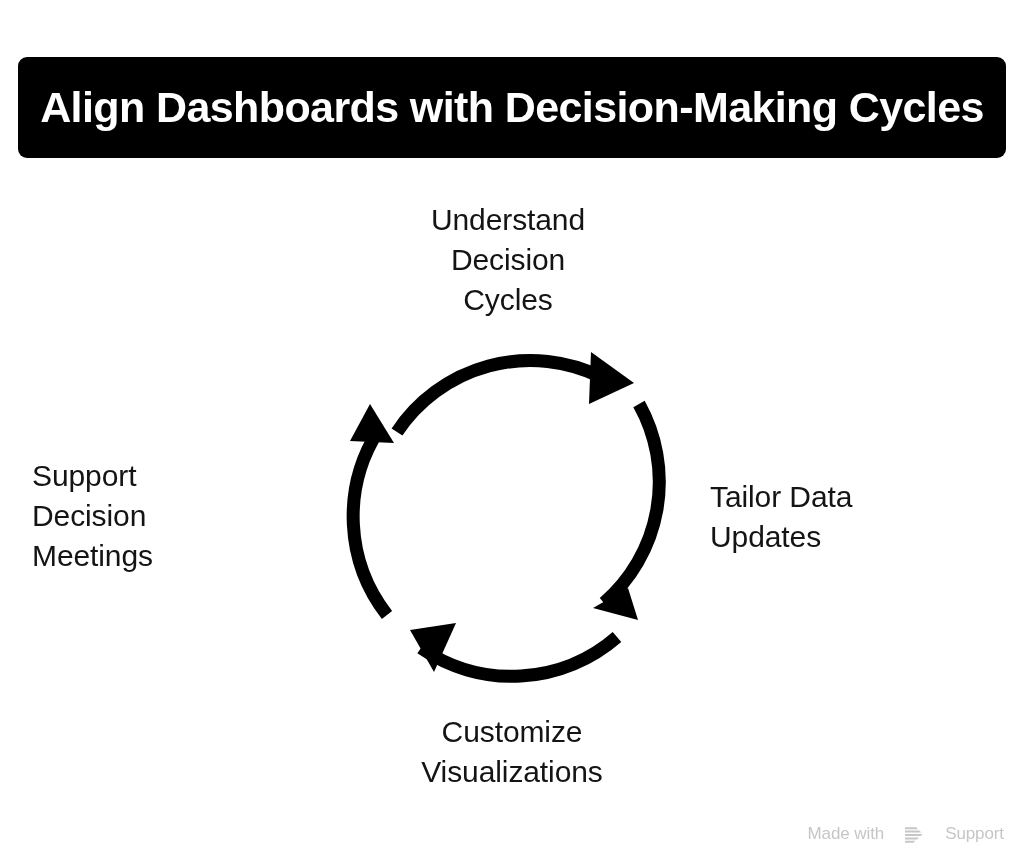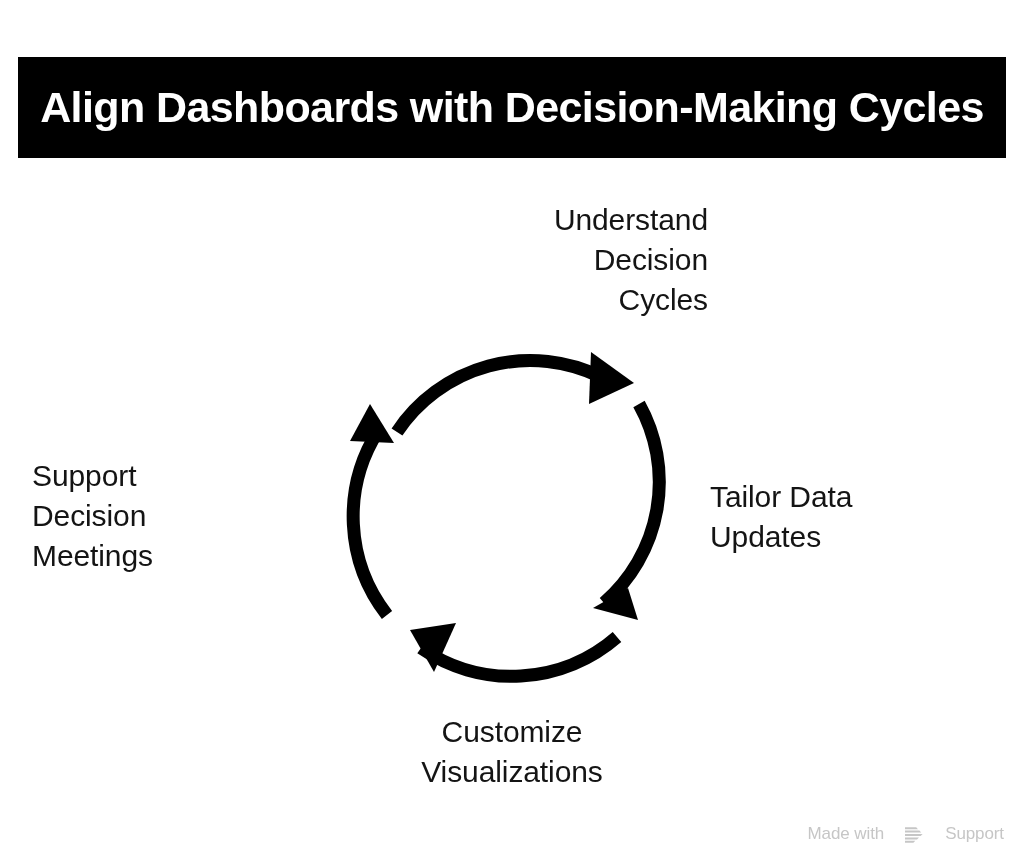--- a/index.html
+++ b/index.html
@@ -24,20 +24,21 @@
   .title-banner {
     position: absolute;
     left: 18px;
     top: 57px;
     width: 988px;
     height: 101px;
     background: #000000;
     display: flex;
     align-items: center;
     justify-content: center;
+    border-radius: 9px;
   }
   .title-text {
     color: #ffffff;
     font-family: "Liberation Sans Narrow", "Liberation Sans", "DejaVu Sans", sans-serif;
     font-size: 43px;
     font-weight: 700;
     letter-spacing: -0.6px;
     white-space: nowrap;
     line-height: 1;
   }
@@ -63,21 +64,21 @@
     font-size: 30px;
     font-weight: 400;
     line-height: 40px;
     letter-spacing: -0.1px;
     white-space: pre-line;
   }
   .label-top {
     left: 308px;
     top: 200px;
     width: 400px;
-    text-align: right;
+    text-align: center;
   }
   .label-right {
     left: 710px;
     top: 477px;
     width: 280px;
     text-align: left;
   }
   .label-bottom {
     left: 312px;
     top: 712px;

